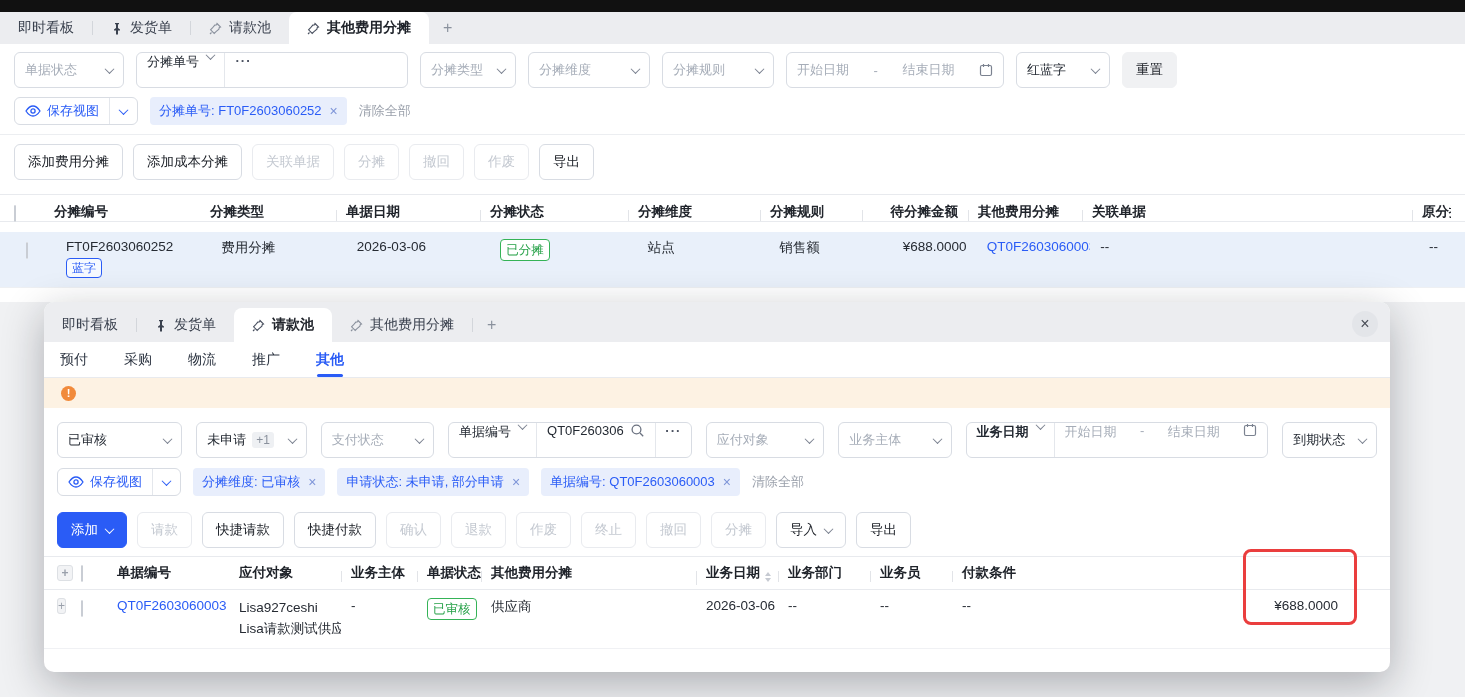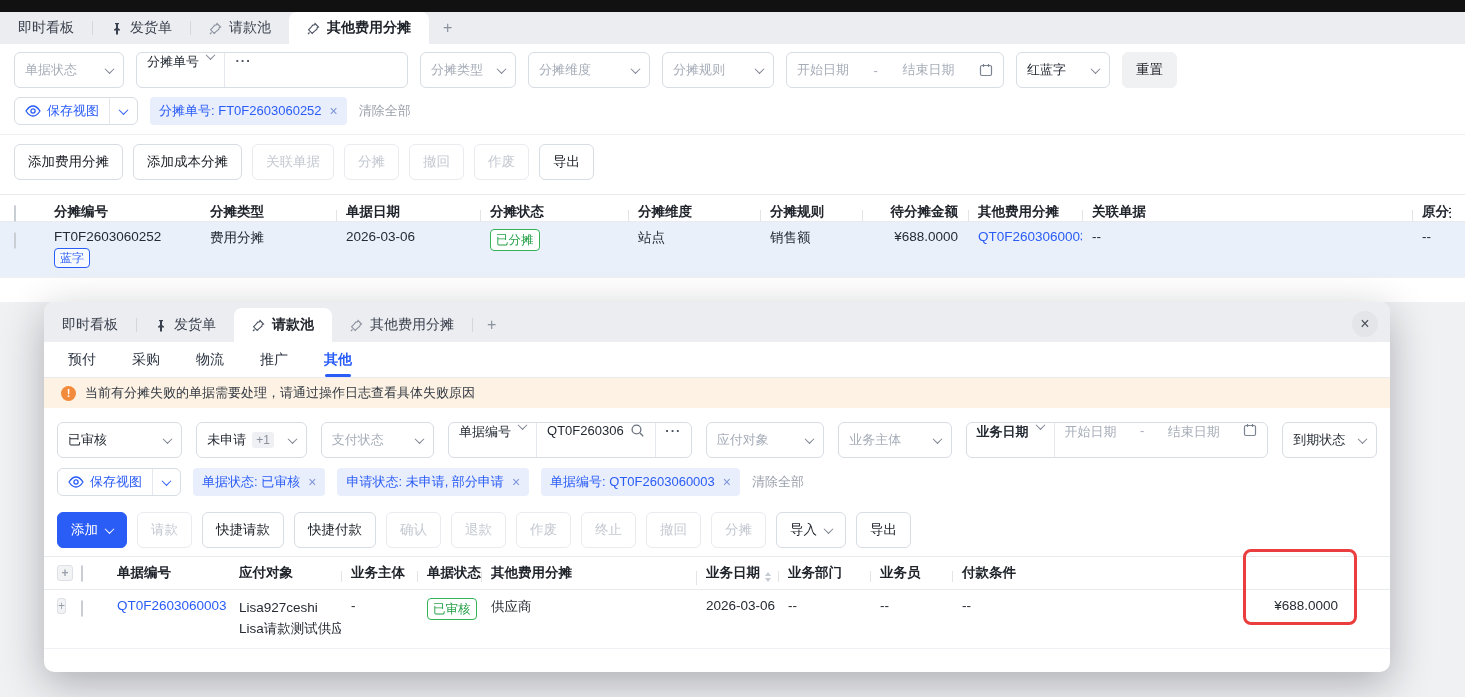--- a/index.html
+++ b/index.html
@@ -37,31 +37,31 @@
 .ftag{display:flex;align-items:center;gap:8px;height:28px;background:#e8eefc;border-radius:4px;padding:0 9px;font-size:13px;color:#2a5cf6}
 .ftag .x{color:#7e95d8;font-size:14px;line-height:1}
 .clear{font-size:13px;color:#9aa0ab}
 .hr{height:1px;background:#eceef1;margin:9px -14px 0}
 .toolbar{gap:10px;height:36px;margin-top:9px}
 
 .thead{display:flex;align-items:flex-end;height:28px;border-top:1px solid #e8eaee;border-bottom:1px solid #e8eaee;font-size:13.5px;font-weight:bold;color:#20242b;margin:14px -14px 0;padding:0 14px}
 .th,.td{padding:0 10px;position:relative;white-space:nowrap;overflow:hidden}
 .th.div::before{content:"";position:absolute;left:0;top:7px;width:1px;height:14px;background:#e2e4e8}
 .num{text-align:right}
-.trow{display:flex;background:#e9f0fa;margin:0 -14px;padding:7px 14px 9px;font-size:13.5px;color:#262b33;align-items:flex-start;border-bottom:1px solid #eef0f3}
+.trow{display:flex;background:#e9f0fa;margin:10px -14px;padding:7px 26px 9px;font-size:13.5px;color:#262b33;align-items:flex-start;border-bottom:1px solid #eef0f3}
 .cbcell{width:30px;padding-top:4px}
 .cb{width:14px;height:14px;border:1px solid #c9cdd4;border-radius:3px;background:#fff}
 .badge{display:inline-block;border:1px solid #35b357;color:#26a148;background:#fff;border-radius:4px;font-size:12.5px;padding:1px 5px;line-height:1.45}
 .link{color:#2a5cf6}
 .bluetag{display:inline-block;border:1px solid #2a5cf6;color:#2a5cf6;border-radius:4px;font-size:12px;padding:0 5px;line-height:1.5;margin-top:4px;background:#f7faff}
 
 .modal{position:absolute;left:44px;top:302px;width:1346px;height:370px;background:#fff;border-radius:10px;box-shadow:0 12px 42px rgba(15,20,30,.30);overflow:hidden}
 .modal .tabbar{height:40px;padding-top:6px;position:relative}
 .closebtn{position:absolute;right:12px;top:9px;width:26px;height:26px;border-radius:50%;background:#e3e5e9;color:#4a4f58;display:flex;align-items:center;justify-content:center;font-size:16px}
-.subtabs{height:36px;display:flex;gap:36px;padding:0 24px;border-bottom:1px solid #e8eaee;align-items:center}
+.subtabs{height:36px;display:flex;gap:36px;padding:0 16px;border-bottom:1px solid #e8eaee;align-items:center}
 .stab{font-size:14px;color:#2b3340;height:100%;display:flex;align-items:center;position:relative}
 .stab.active{color:#2a5cf6;font-weight:bold}
 .stab.active::after{content:"";position:absolute;bottom:0;left:50%;transform:translateX(-50%);width:26px;height:3px;border-radius:2px;background:#2a5cf6}
 .warnbar{height:30px;background:#fdf2e3;display:flex;align-items:center;gap:9px;padding:0 17px;font-size:13px;color:#343a44}
 .warnico{width:15px;height:15px;border-radius:50%;background:#f18a3b;color:#fff;font-size:11px;font-weight:bold;display:flex;align-items:center;justify-content:center;flex:none}
 .mbody{padding:0 13px}
 .mthead{display:flex;align-items:center;height:34px;border-top:1px solid #e8eaee;border-bottom:1px solid #e8eaee;font-size:13.5px;font-weight:bold;color:#20242b;margin:8px -14px 0;padding:0 14px}
 .mtrow{display:flex;margin:0 -14px;padding:8px 14px;font-size:13.5px;color:#262b33;align-items:flex-start;border-bottom:1px solid #f0f1f4}
 .expander{width:16px;height:16px;border:1px solid #dde0e4;background:#f2f3f5;border-radius:3px;color:#9aa0ab;font-size:12px;line-height:14px;text-align:center;margin-top:2px}
 .sort{display:inline-flex;flex-direction:column;gap:2px;margin-left:5px;vertical-align:1px}
@@ -267,21 +267,20 @@
   <div class="subtabs">
     <div class="stab">预付</div>
     <div class="stab">采购</div>
     <div class="stab">物流</div>
     <div class="stab">推广</div>
     <div class="stab active">其他</div>
   </div>
 
   <div class="warnbar">
     <span class="warnico">!</span>
-    <span>当前有分摊失败的单据需要处理，请通过操作日志查看具体失败原因</span>
   </div>
 
   <div class="mbody">
 
     <div class="row filters" style="margin-top:14px;gap:14px">
       <div class="sel" style="width:127px">
           <span>已审核</span>
           <i class="chev"></i>
         </div>
       <div class="sel" style="width:112px">
@@ -347,21 +346,21 @@
               <path d="M1 6c2.2-3.4 4.5-5 7-5s4.8 1.6 7 5c-2.2 3.4-4.5 5-7 5S3.2 9.4 1 6z" fill="none" stroke="#2a5cf6" stroke-width="1.3"></path>
               <circle cx="8" cy="6" r="2.1" fill="none" stroke="#2a5cf6" stroke-width="1.3"></circle>
             </svg>
           <span>保存视图</span>
         </div>
         <div class="seg">
             <i class="chev" style="border-color:#2a5cf6;margin-left:0"></i>
           </div>
       </div>
       <div class="ftag">
-          <span>单据状态: 已审核</span>
+          <span>分摊维度: 已审核</span>
           <span class="x">×</span>
         </div>
       <div class="ftag">
           <span>申请状态: 未申请, 部分申请</span>
           <span class="x">×</span>
         </div>
       <div class="ftag">
           <span>单据编号: QT0F2603060003</span>
           <span class="x">×</span>
         </div>

